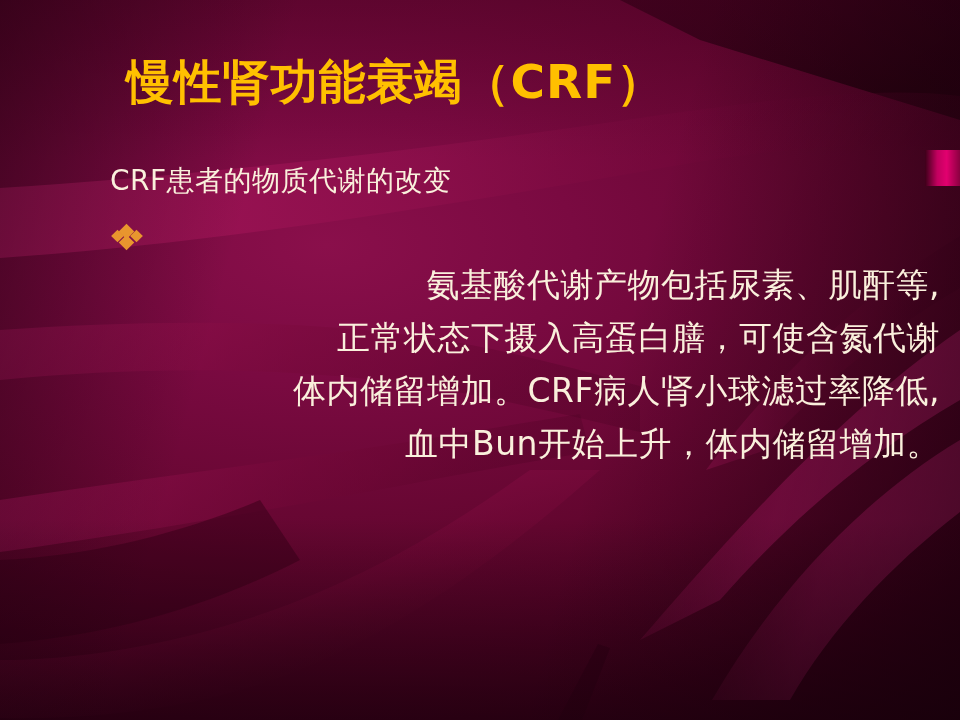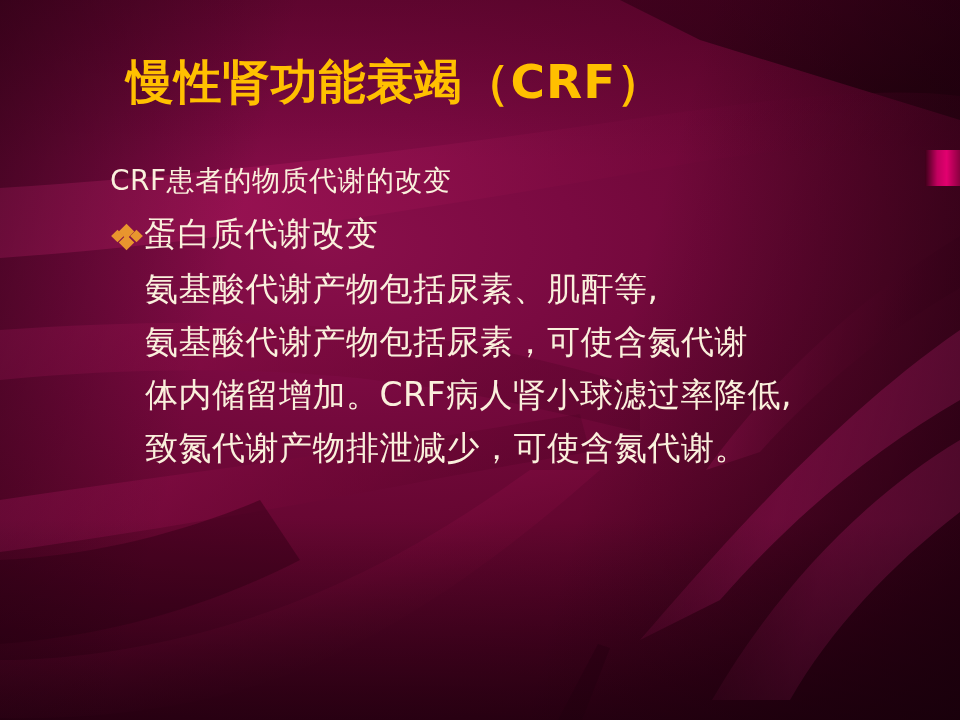--- a/index.html
+++ b/index.html
@@ -82,20 +82,21 @@
   .bullet-text {
     color: #FAF0DC;
     font-size: 33px;
     line-height: 40px;
     letter-spacing: 0.5px;
     white-space: nowrap;
   }
   .sub-lines {
     margin-top: 8px;
     padding-left: 35px;
+    text-align: right;
   }
   .sub-line {
     color: #FAF0DC;
     font-size: 33px;
     line-height: 53px;
     letter-spacing: 0.5px;
     white-space: nowrap;
   }
 
   
@@ -185,24 +186,23 @@
       <span class="bullet-marker">
         <svg width="34" height="34" viewBox="0 0 34 34">
           <g fill="#E8962E">
             <rect x="11" y="6" width="11" height="11" transform="rotate(45 16.5 11.5)"></rect>
             <rect x="11" y="17" width="11" height="11" transform="rotate(45 16.5 22.5)"></rect>
             <rect x="3" y="11.5" width="9" height="9" transform="rotate(45 7.5 16)"></rect>
             <rect x="22" y="11.5" width="9" height="9" transform="rotate(45 26.5 16)"></rect>
           </g>
         </svg>
       </span>
-      <span class="bullet-text">蛋白质代谢改变</span>
     </div>
 
     <div class="sub-lines">
       <div class="sub-line">氨基酸代谢产物包括尿素、肌酐等,</div>
-      <div class="sub-line">氨基酸代谢产物包括尿素，可使含氮代谢</div>
+      <div class="sub-line">正常状态下摄入高蛋白膳，可使含氮代谢</div>
       <div class="sub-line">体内储留增加。CRF病人肾小球滤过率降低,</div>
-      <div class="sub-line">致氮代谢产物排泄减少，可使含氮代谢。</div>
+      <div class="sub-line">血中Bun开始上升，体内储留增加。</div>
     </div>
 
   </div>
 </div>
 
 </body></html>

